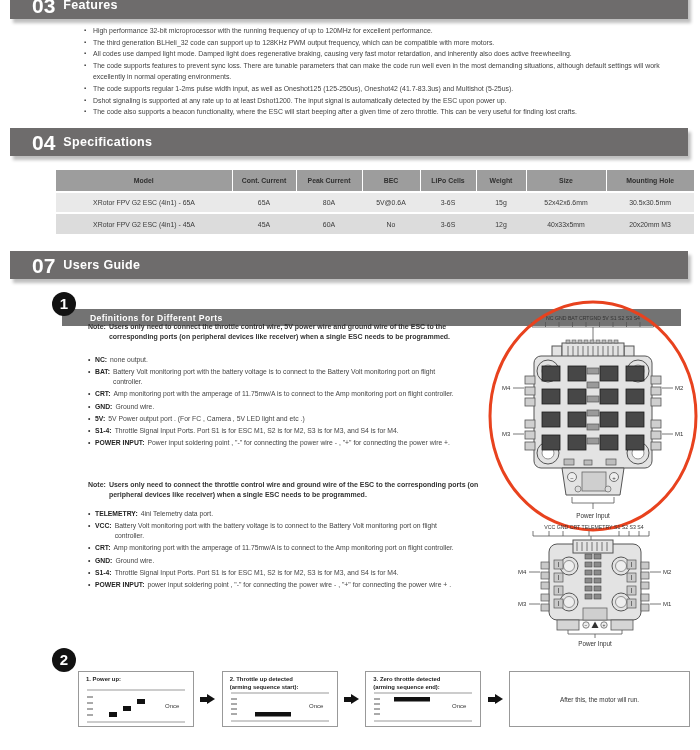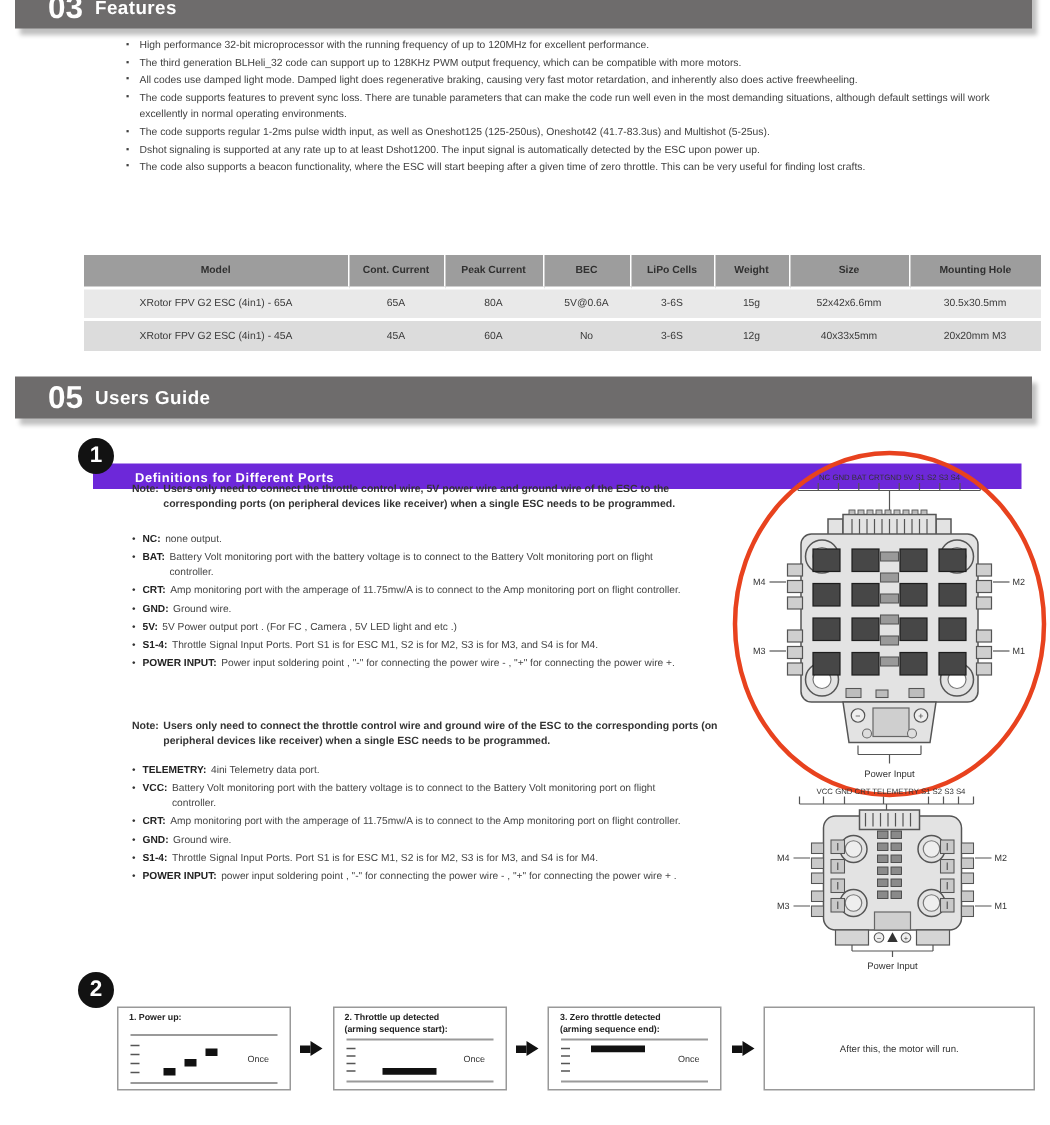--- a/index.html
+++ b/index.html
@@ -36,21 +36,21 @@
   .col-model{width:176px}.col-cont{width:64px}.col-peak{width:66px}.col-bec{width:58px}
   .col-lipo{width:56px}.col-weight{width:50px}.col-size{width:80px}.col-mount{width:88px}
 
   
   .sub-header { position:absolute; left:52px; height:25px; display:flex; align-items:center; }
   .sub-num {
     width:24px; height:24px; border-radius:50%; background:#121212; color:#fff;
     font-weight:bold; font-size:15px; display:flex; align-items:center; justify-content:center; z-index:2; flex:0 0 24px;
   }
   .sub-bar {
-    height:17px; background:#6d28d9; color:#fff; font-weight:bold; font-size:8.6px;
+    height:17px; background:#737373; color:#fff; font-weight:bold; font-size:8.6px;
     display:flex; align-items:center; padding-left:28px; margin-left:-14px; width:619px; letter-spacing:0.4px;margin-top:28px;
   }
   #sub1 { top:291px; }
   #sub2 { top:647px; }
 
   
   .note { position:absolute; display:flex; font-size:7px; font-weight:bold; color:#333; line-height:1.45; }
   .note .note-label { white-space:nowrap; margin-right:3px; }
   #note1 { top:322px; left:88px; width:376px; }
   #note2 { top:480px; left:88px; width:392px; }
@@ -102,20 +102,24 @@
   <div class="features">
     <div class="feature-item">High performance 32-bit microprocessor with the running frequency of up to 120MHz for excellent performance.</div>
     <div class="feature-item">The third generation BLHeli_32 code can support up to 128KHz PWM output frequency, which can be compatible with more motors.</div>
     <div class="feature-item">All codes use damped light mode. Damped light does regenerative braking, causing very fast motor retardation, and inherently also does active freewheeling.</div>
     <div class="feature-item">The code supports features to prevent sync loss. There are tunable parameters that can make the code run well even in the most demanding situations, although default settings will work excellently in normal operating environments.</div>
     <div class="feature-item">The code supports regular 1-2ms pulse width input, as well as Oneshot125 (125-250us), Oneshot42 (41.7-83.3us) and Multishot (5-25us).</div>
     <div class="feature-item">Dshot signaling is supported at any rate up to at least Dshot1200. The input signal is automatically detected by the ESC upon power up.</div>
     <div class="feature-item">The code also supports a beacon functionality, where the ESC will start beeping after a given time of zero throttle. This can be very useful for finding lost crafts.</div>
   </div>
 
+  <div class="section-bar" id="bar-specs">
+    <span class="num">04</span>
+    <span class="title">Specifications</span>
+  </div>
 
   <table class="spec-table">
     <colgroup>
       <col class="col-model">
         <col class="col-cont">
         <col class="col-peak">
         <col class="col-bec">
       <col class="col-lipo">
         <col class="col-weight">
         <col class="col-size">
@@ -149,21 +153,21 @@
       <td>No</td>
       <td>3-6S</td>
       <td>12g</td>
       <td>40x33x5mm</td>
       <td>20x20mm  M3</td>
     </tr>
   </tbody>
     </table>
 
   <div class="section-bar" id="bar-guide">
-    <span class="num">05</span>
+    <span class="num">07</span>
     <span class="title">Users Guide</span>
   </div>
 
   <div class="sub-header" id="sub1">
     <div class="sub-num">1</div>
     <div class="sub-bar">Definitions for Different Ports</div>
   </div>
 
   <div class="note" id="note1">
     <span class="note-label">Note:</span>

